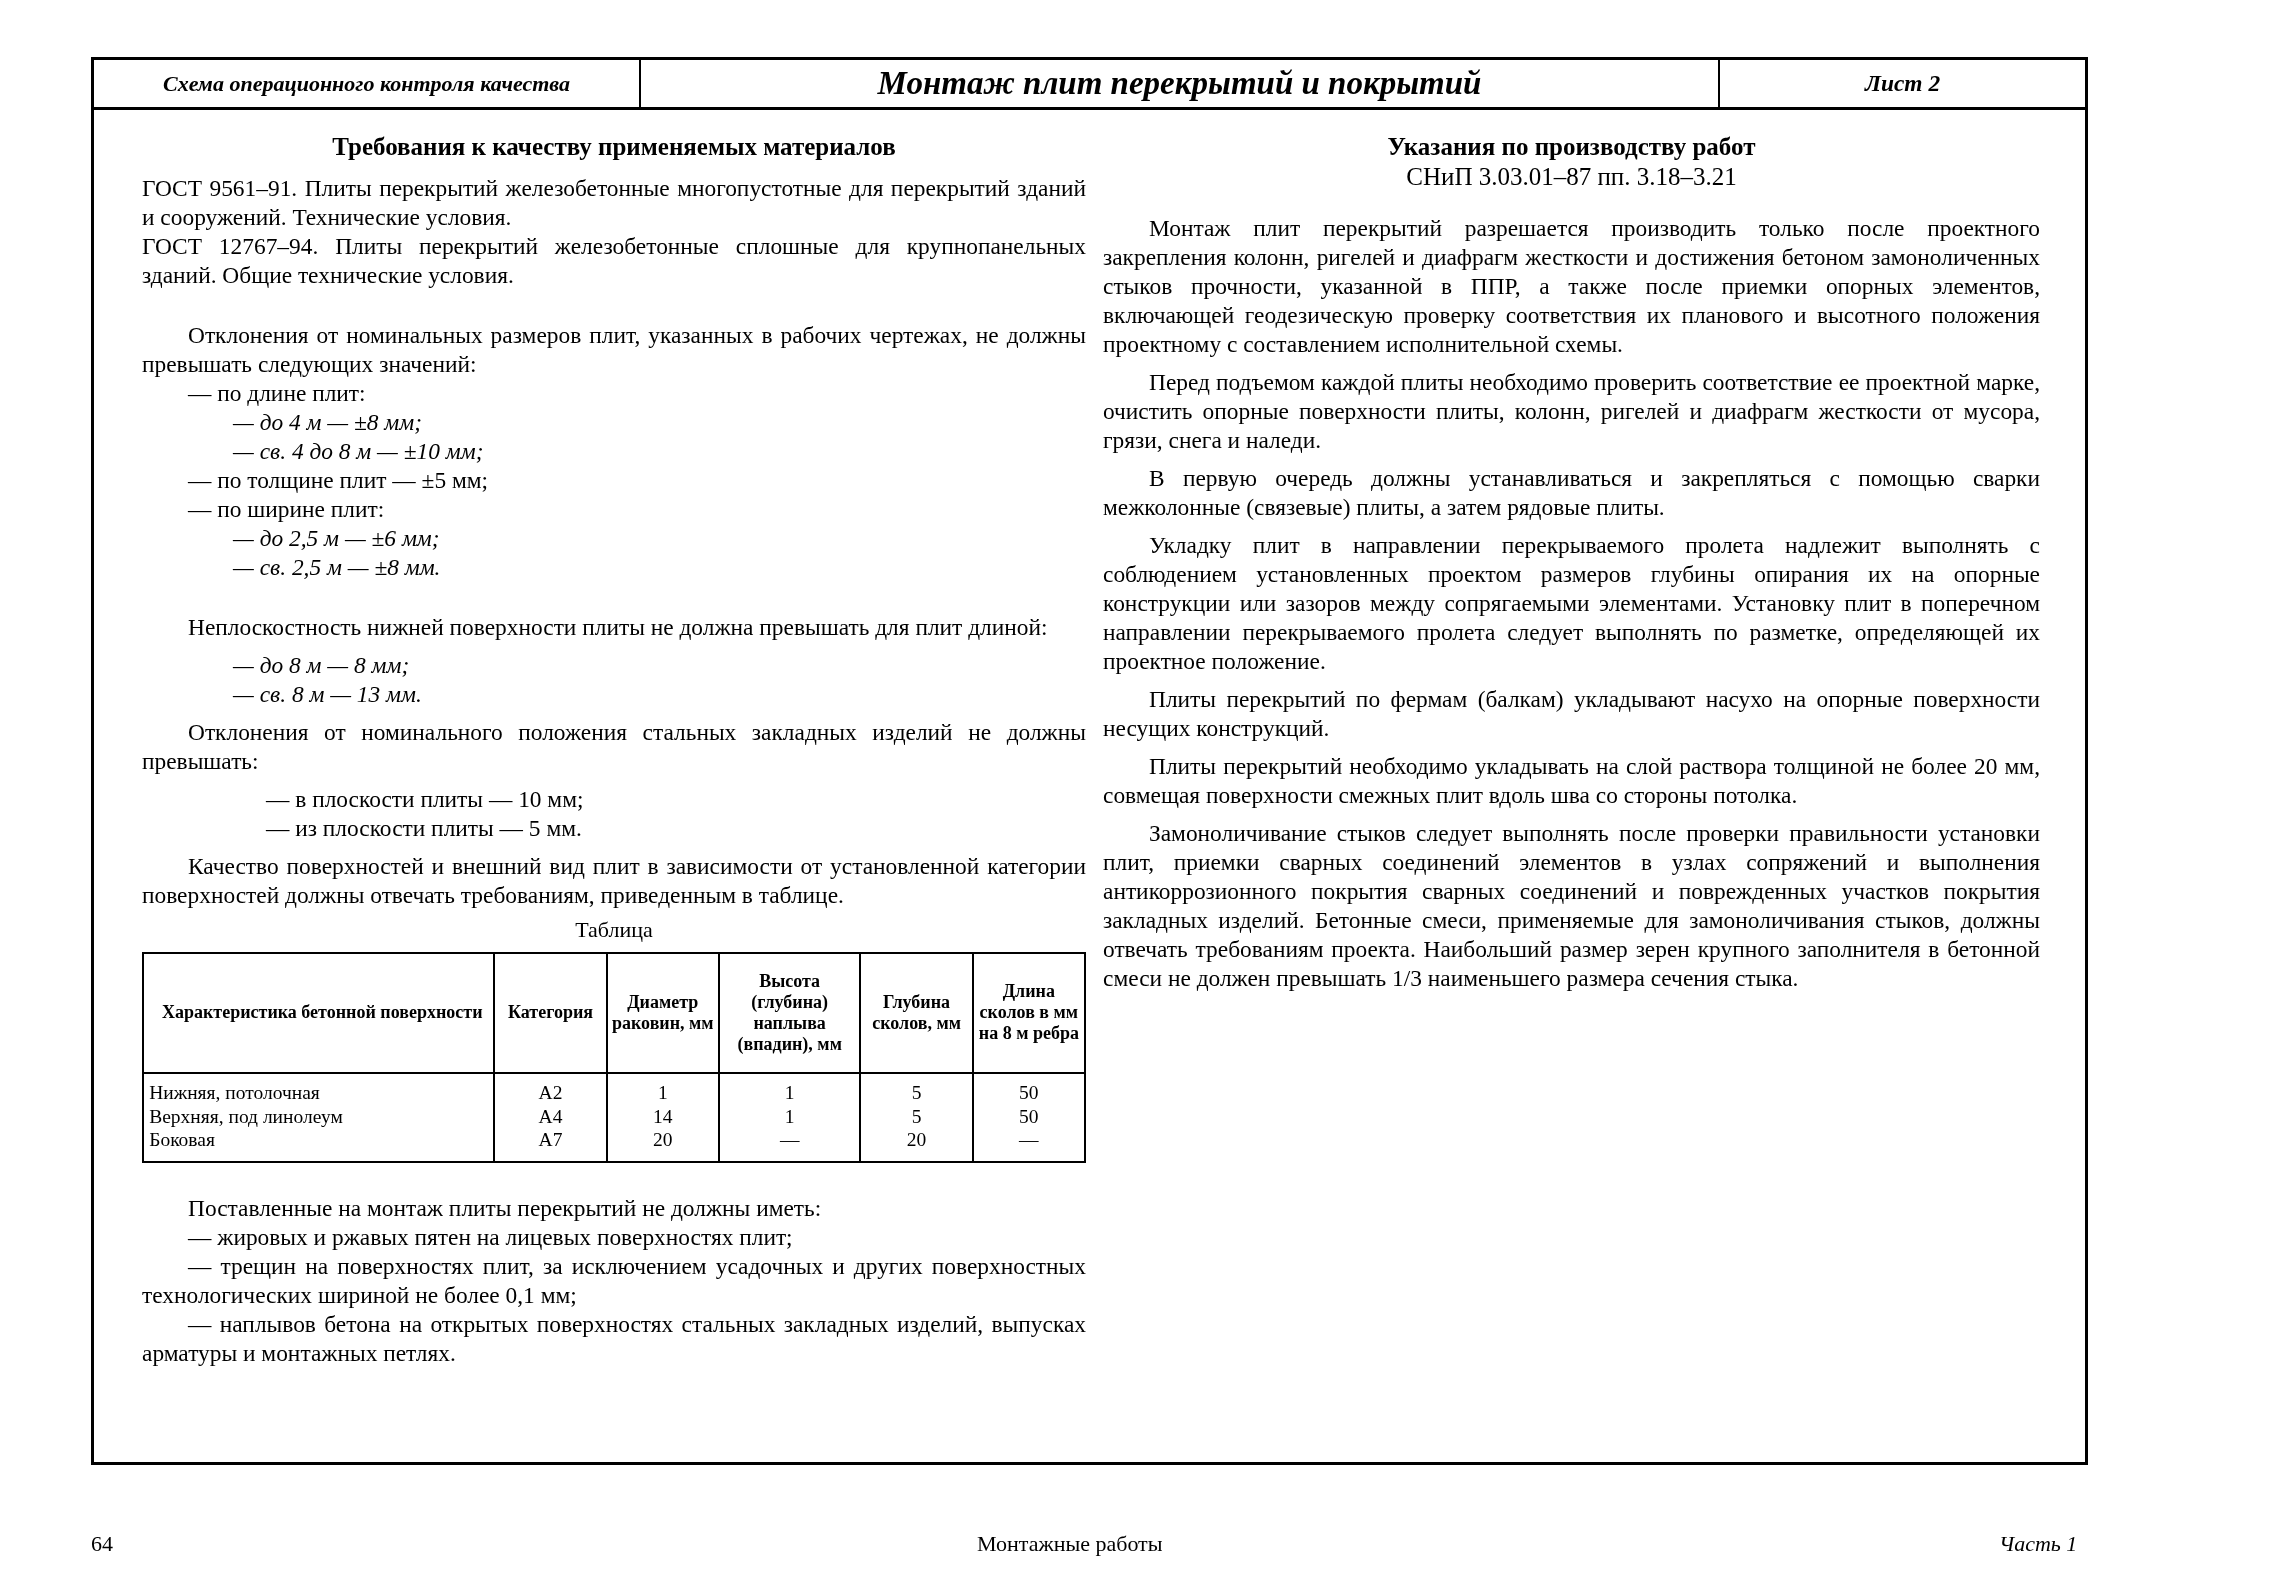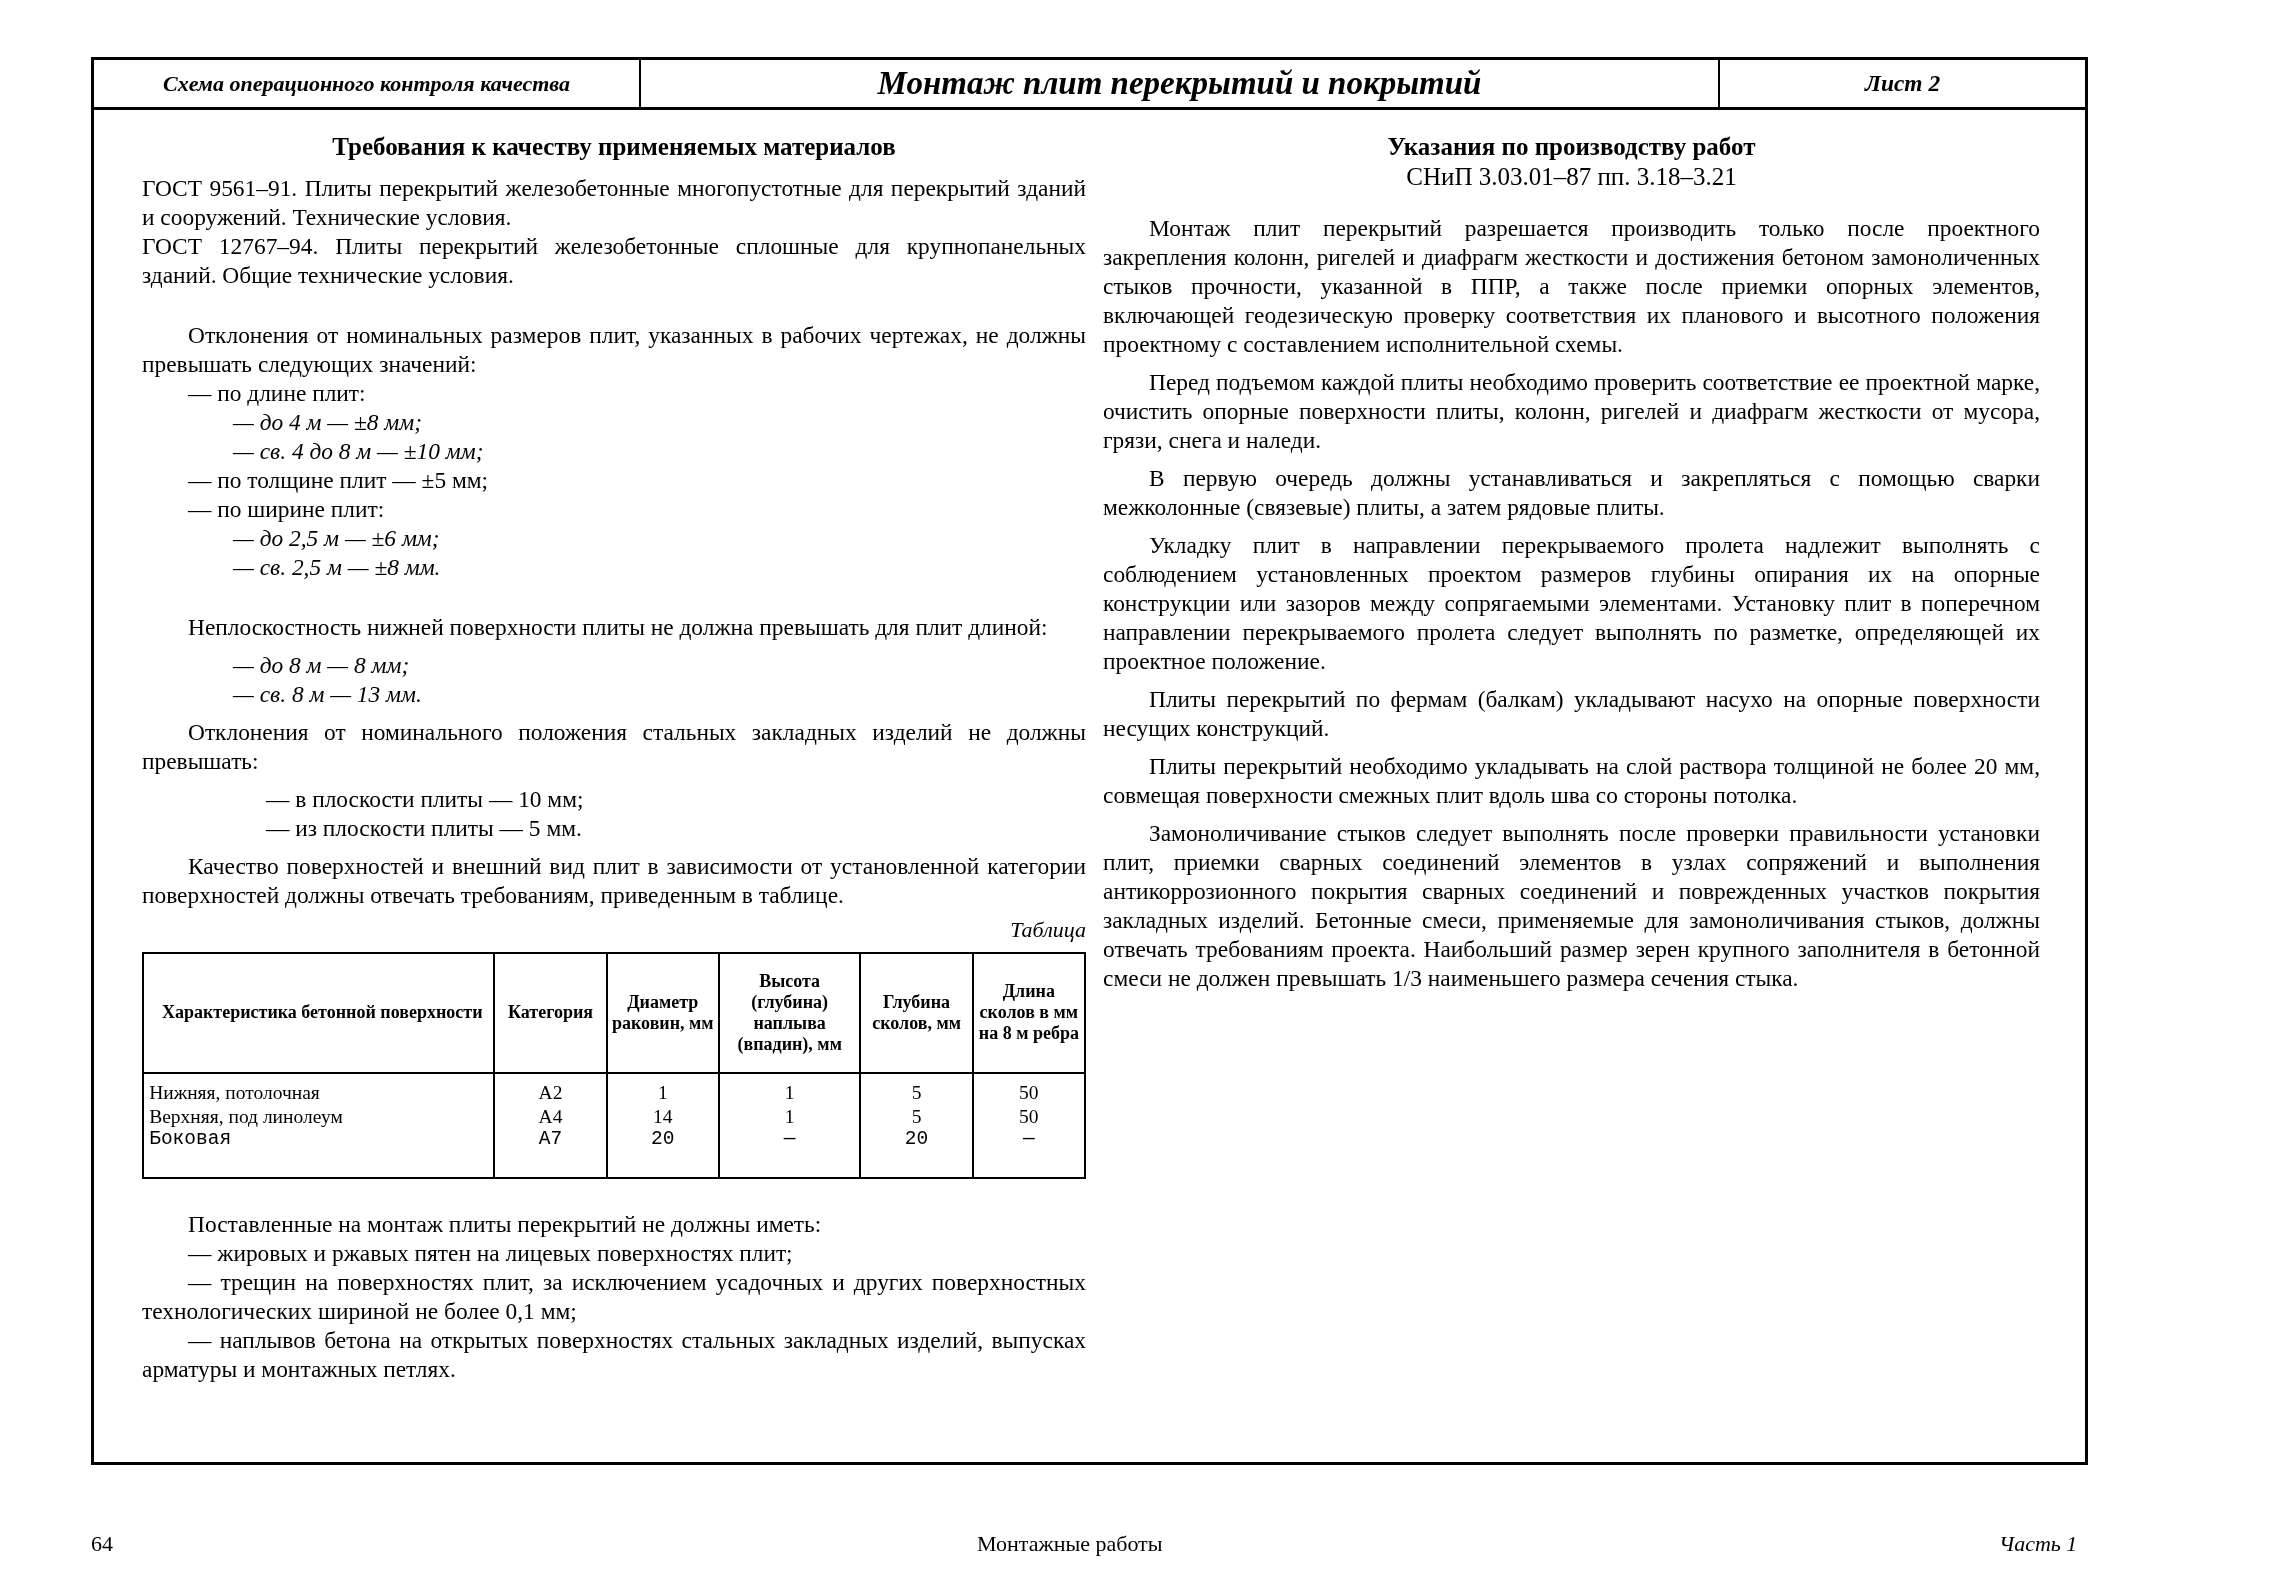--- a/index.html
+++ b/index.html
@@ -20,29 +20,29 @@
   .title { text-align: center; font-weight: bold; font-size: 25px; line-height: 30px; margin: 0 0 11.7px 0; }
   .subtitle { text-align: center; font-size: 25px; line-height: 29px; margin: -11.7px 0 23.4px 0; }
   p { margin: 0; }
   .ind { text-indent: 46px; }
   .gap { height: 31px; }
   .gap-s { height: 9px; }
   .li1 { padding-left: 46px; }
   .li2 { padding-left: 91px; font-style: italic; }
   .li3 { padding-left: 124px; }
   .right-p { margin-bottom: 9px; }
-  .caption { text-align: right; font-style: italic; font-size: 22px; margin: 5.2px 0 7.8px 0; }
+  .caption { text-align: center; font-size: 22px; margin: 5.2px 0 7.8px 0; }
   table { width: 100%; border-collapse: collapse; border: 2px solid #000; font-size: 18px; }
   th { font-weight: bold; text-align: center; border-left: 2px solid #000; border-bottom: 2.6px solid #000;
        padding: 6.5px 3.9px; line-height: 21px; height: 105px; }
   th:first-child { border-left: none; padding-left: 11px; }
   td { border-left: 2px solid #000; padding: 0 5.2px; text-align: center; line-height: 23.4px; font-size: 19.5px; }
   td:first-child { border-left: none; text-align: left; }
   tbody tr:first-child td { padding-top: 7.8px; }
-  tbody tr:last-child td { padding-bottom: 25px; font-family: Liberation Mono, monospace; }
+  tbody tr:last-child td { padding-bottom: 9px; }
   .footer { position: absolute; top: 1531px; font-size: 22px; }
   .footer.pg { left: 91px; }
   .footer.section { left: 977px; }
   .footer.part { left: 1999px; font-style: italic; }
 </style>
 </head>
 <body>
 
 <div class="frame">
   <div class="header">

